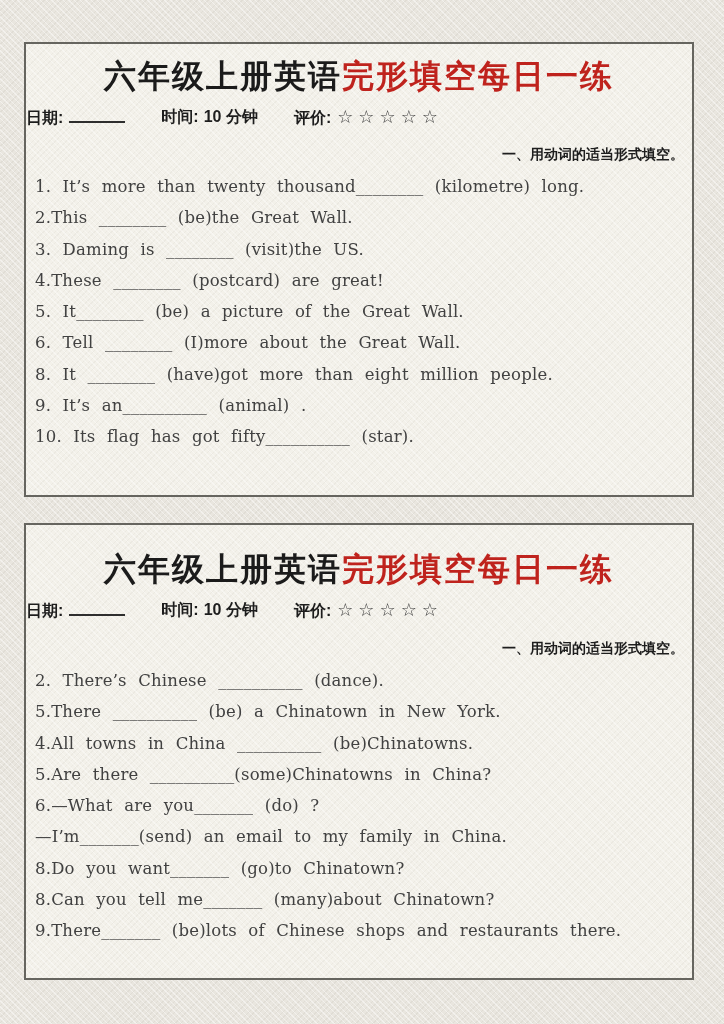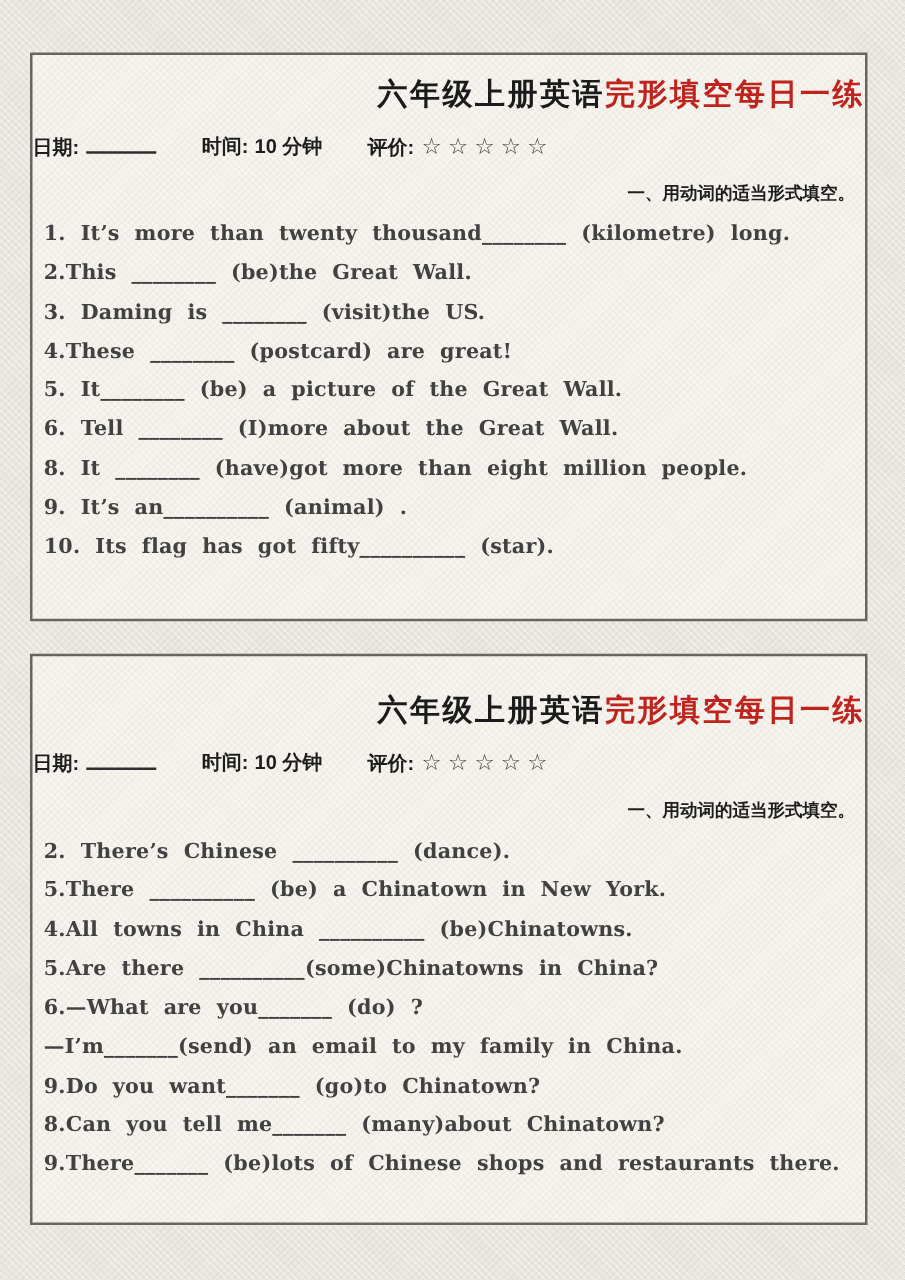--- a/index.html
+++ b/index.html
@@ -25,22 +25,22 @@
     background-color: #f3f1ea;
     background-image:
       repeating-linear-gradient(45deg, rgba(255,255,255,0.4) 0 1px, transparent 1px 4px),
       repeating-linear-gradient(-45deg, rgba(170,165,152,0.10) 0 1px, transparent 1px 4px);
     box-sizing: border-box;
   }
   #card1 { top: 42px;  height: 455px; }
   #card2 { top: 523px; height: 457px; }
 
   .card-title {
-    text-align: right;
-    font-size: 24px;
+    text-align: center;
+    font-size: 32px;
     font-weight: 700;
     letter-spacing: 2px;
     margin-top: 11px;
     line-height: 42px;
     color: #1b1b1b;
     white-space: nowrap;
   }
   #card2 .card-title { margin-top: 23px; }
 
   .meta-row {
@@ -86,21 +86,20 @@
     margin: 0 6px 0 9px;
     height: 31.3px;
     line-height: 31.3px;
     font-size: 16.5px;
     font-family: "DejaVu Serif", "Liberation Serif", serif;
     color: #414141;
     word-spacing: 6px;
     letter-spacing: 0.2px;
     white-space: nowrap;
     overflow: hidden;
-    font-weight: bold;
   }
 </style>
 </head>
 <body>
 
 <div class="card" id="card1">
   <div class="card-title">
     <span data-bind="card_header.title_black">六年级上册英语</span><span class="title-red-txt" data-bind="card_header.title_red" style="color: rgb(191, 35, 29);">完形填空每日一练</span>
   </div>
   <div class="meta-row">
@@ -144,17 +143,17 @@
     </span>
   </div>
   <div class="section-heading" data-bind="card_header.section_heading">一、用动词的适当形式填空。</div>
   <div class="lines">
     <div class="line" data-bind="worksheets.1.lines.1">2. There’s Chinese __________ (dance).</div>
     <div class="line" data-bind="worksheets.1.lines.2">5.There __________ (be) a Chinatown in New York.</div>
     <div class="line" data-bind="worksheets.1.lines.3">4.All towns in China __________ (be)Chinatowns.</div>
     <div class="line" data-bind="worksheets.1.lines.4">5.Are there __________(some)Chinatowns in China?</div>
     <div class="line" data-bind="worksheets.1.lines.5">6.—What are you_______ (do) ?</div>
     <div class="line" data-bind="worksheets.1.lines.6">—I’m_______(send) an email to my family in China.</div>
-    <div class="line" data-bind="worksheets.1.lines.7">9.Do you want_______ (go)to Chinatown?</div>
+    <div class="line" data-bind="worksheets.1.lines.7">8.Do you want_______ (go)to Chinatown?</div>
     <div class="line" data-bind="worksheets.1.lines.8">8.Can you tell me_______ (many)about Chinatown?</div>
     <div class="line" data-bind="worksheets.1.lines.9">9.There_______ (be)lots of Chinese shops and restaurants there.</div>
   </div>
 </div>
 
 </body></html>

